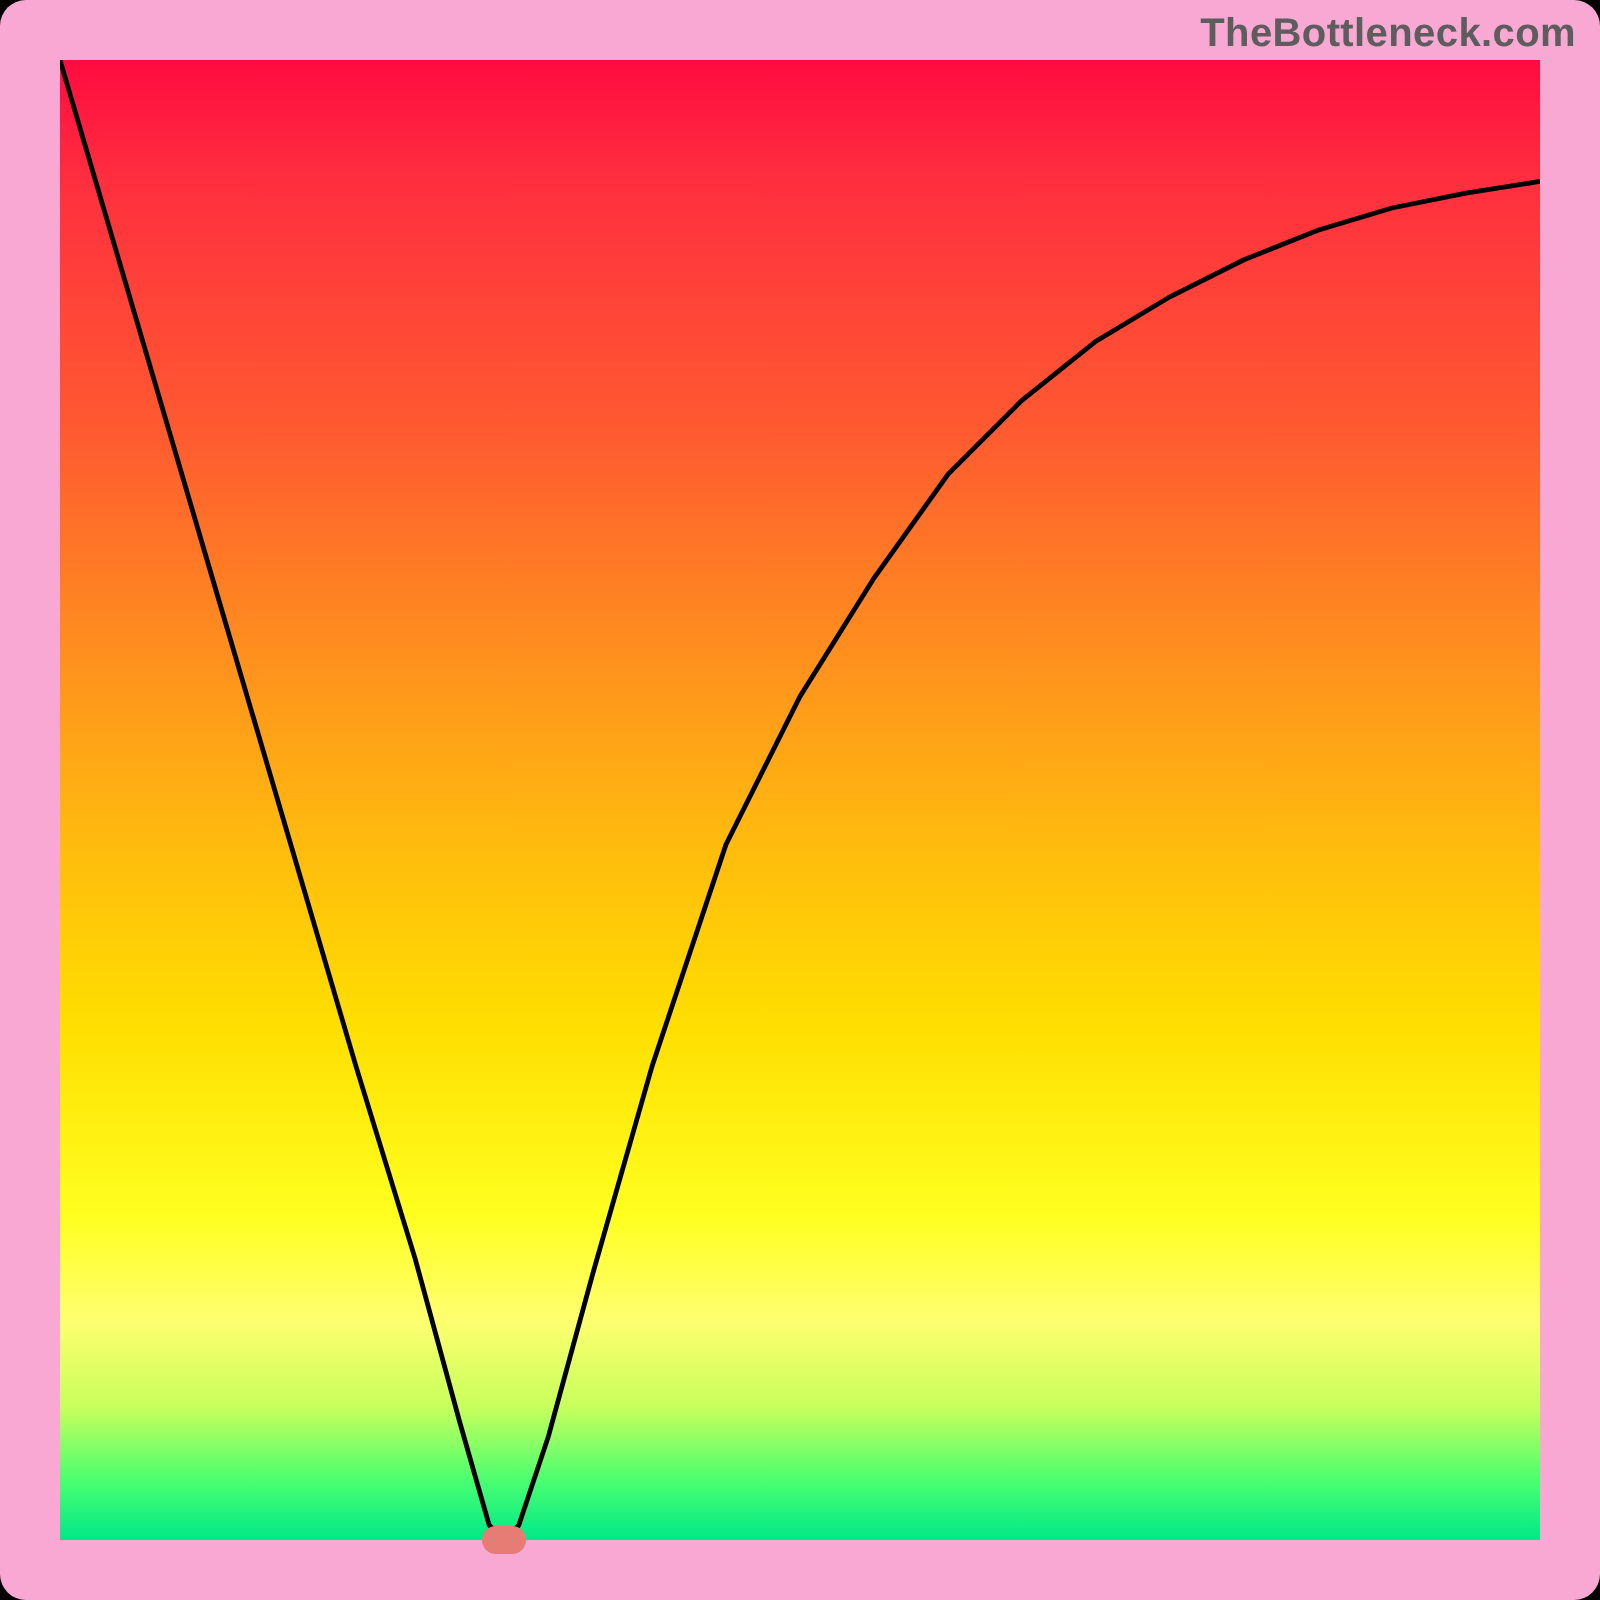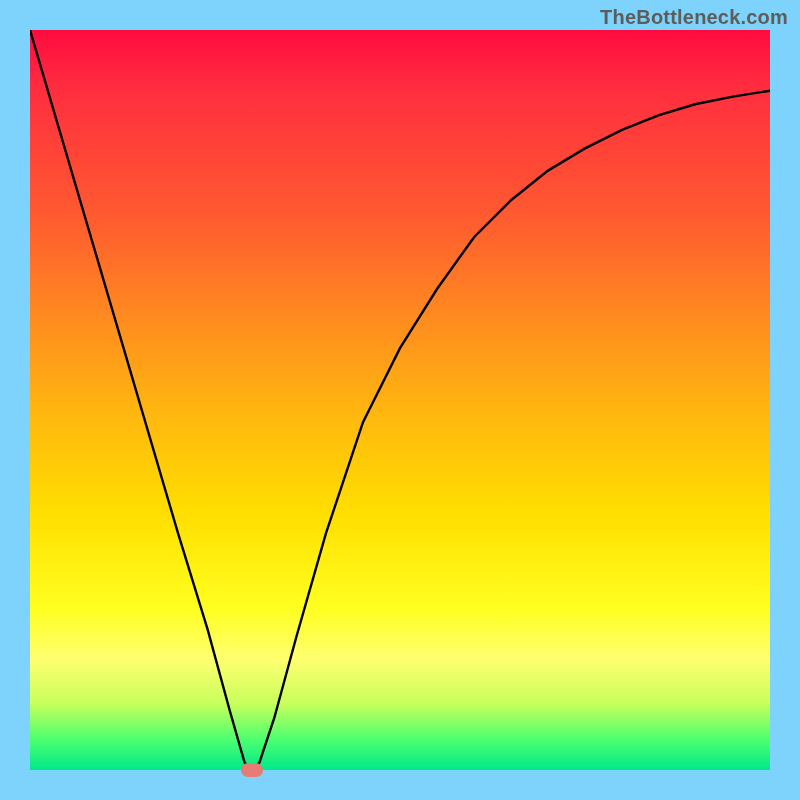--- a/index.html
+++ b/index.html
@@ -8,21 +8,22 @@
     width: 800px;
     height: 800px;
     background: #000;
     overflow: hidden;
     font-family: Arial, Helvetica, sans-serif;
   }
   .frame {
     position: relative;
     width: 800px;
     height: 800px;
-    background: #7dd3fc;
+    background: #f9a8d4;
+    border-radius: 13px;
   }
   .plot-area {
     position: absolute;
     left: 30px;
     top: 30px;
     width: 740px;
     height: 740px;
     
     background: linear-gradient(
       to bottom,

